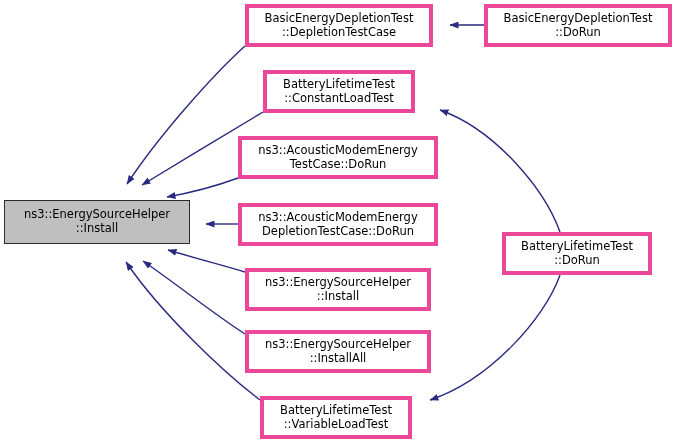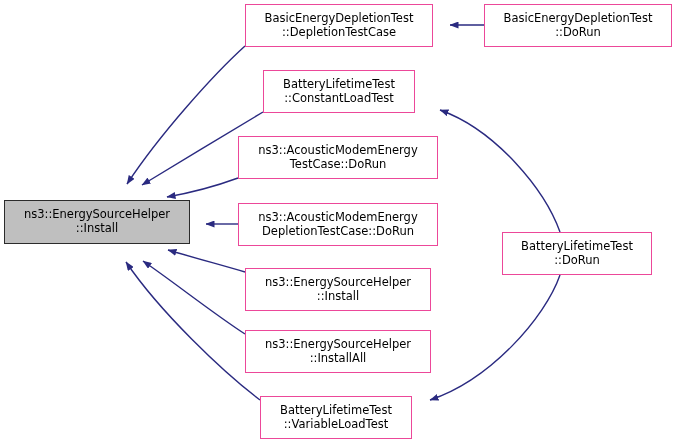--- a/index.html
+++ b/index.html
@@ -18,21 +18,21 @@
   #edge-layer {
     position: absolute;
     left: 0;
     top: 0;
     width: 677px;
     height: 443px;
   }
   .node {
     position: absolute;
     box-sizing: border-box;
-    border: 1px solid #ec4899;
+    border: 4px solid #ec4899;
     background: #ffffff;
     display: flex;
     align-items: center;
     justify-content: center;
     text-align: center;
     line-height: 1.18;
     font-size: 11.5px;
     color: #000000;
     white-space: pre;
     z-index: 3;

